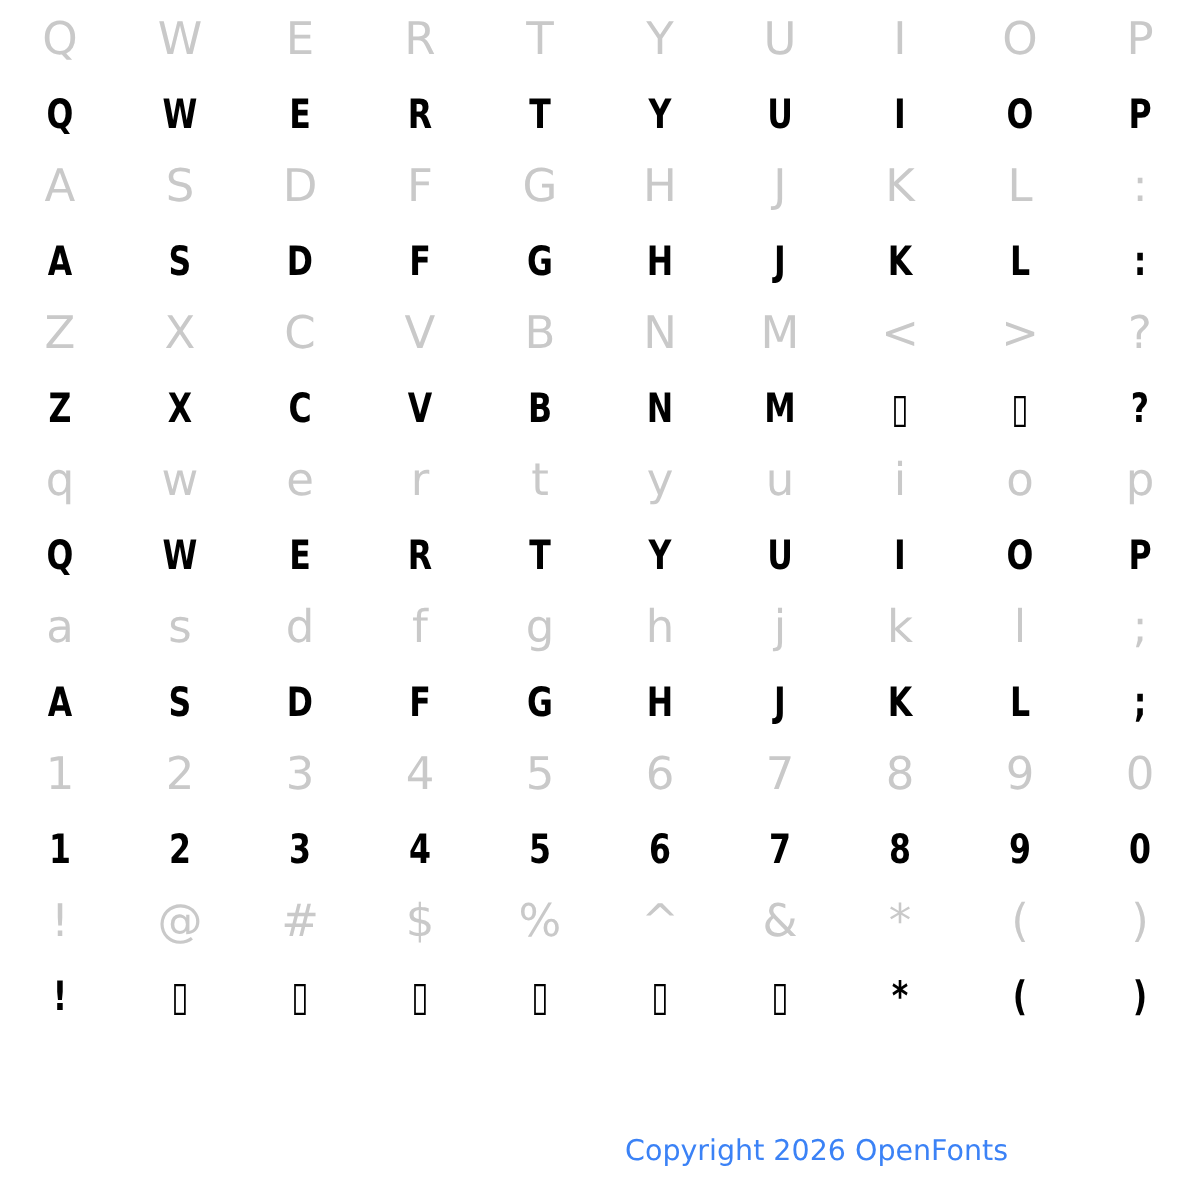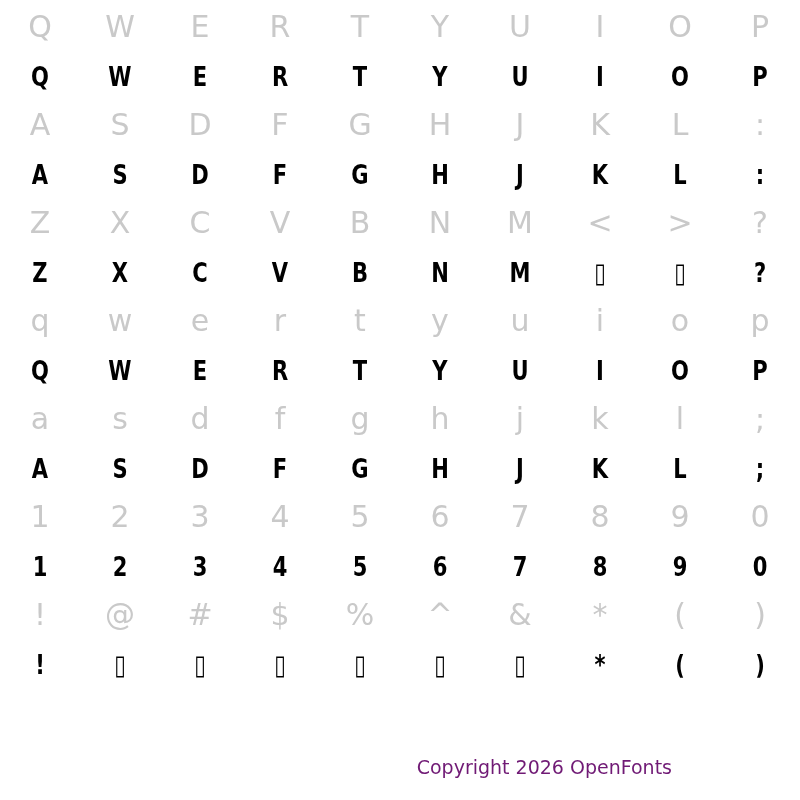--- a/index.html
+++ b/index.html
@@ -68,21 +68,21 @@
     letter-spacing: 0px;
   }
   .footer {
     position: absolute;
     left: 0;
     bottom: 22px;
     width: 708px;
     text-align: right;
     padding-right: 36px;
     box-sizing: border-box;
-    color: #701a75;
+    color: #3b82f6;
     font-size: 19px;
     font-family: "DejaVu Sans", sans-serif;
   }
 </style>
 </head>
 <body>
 
 <div id="sheet">
   <div class="grid">
       <div class="row-pair">

